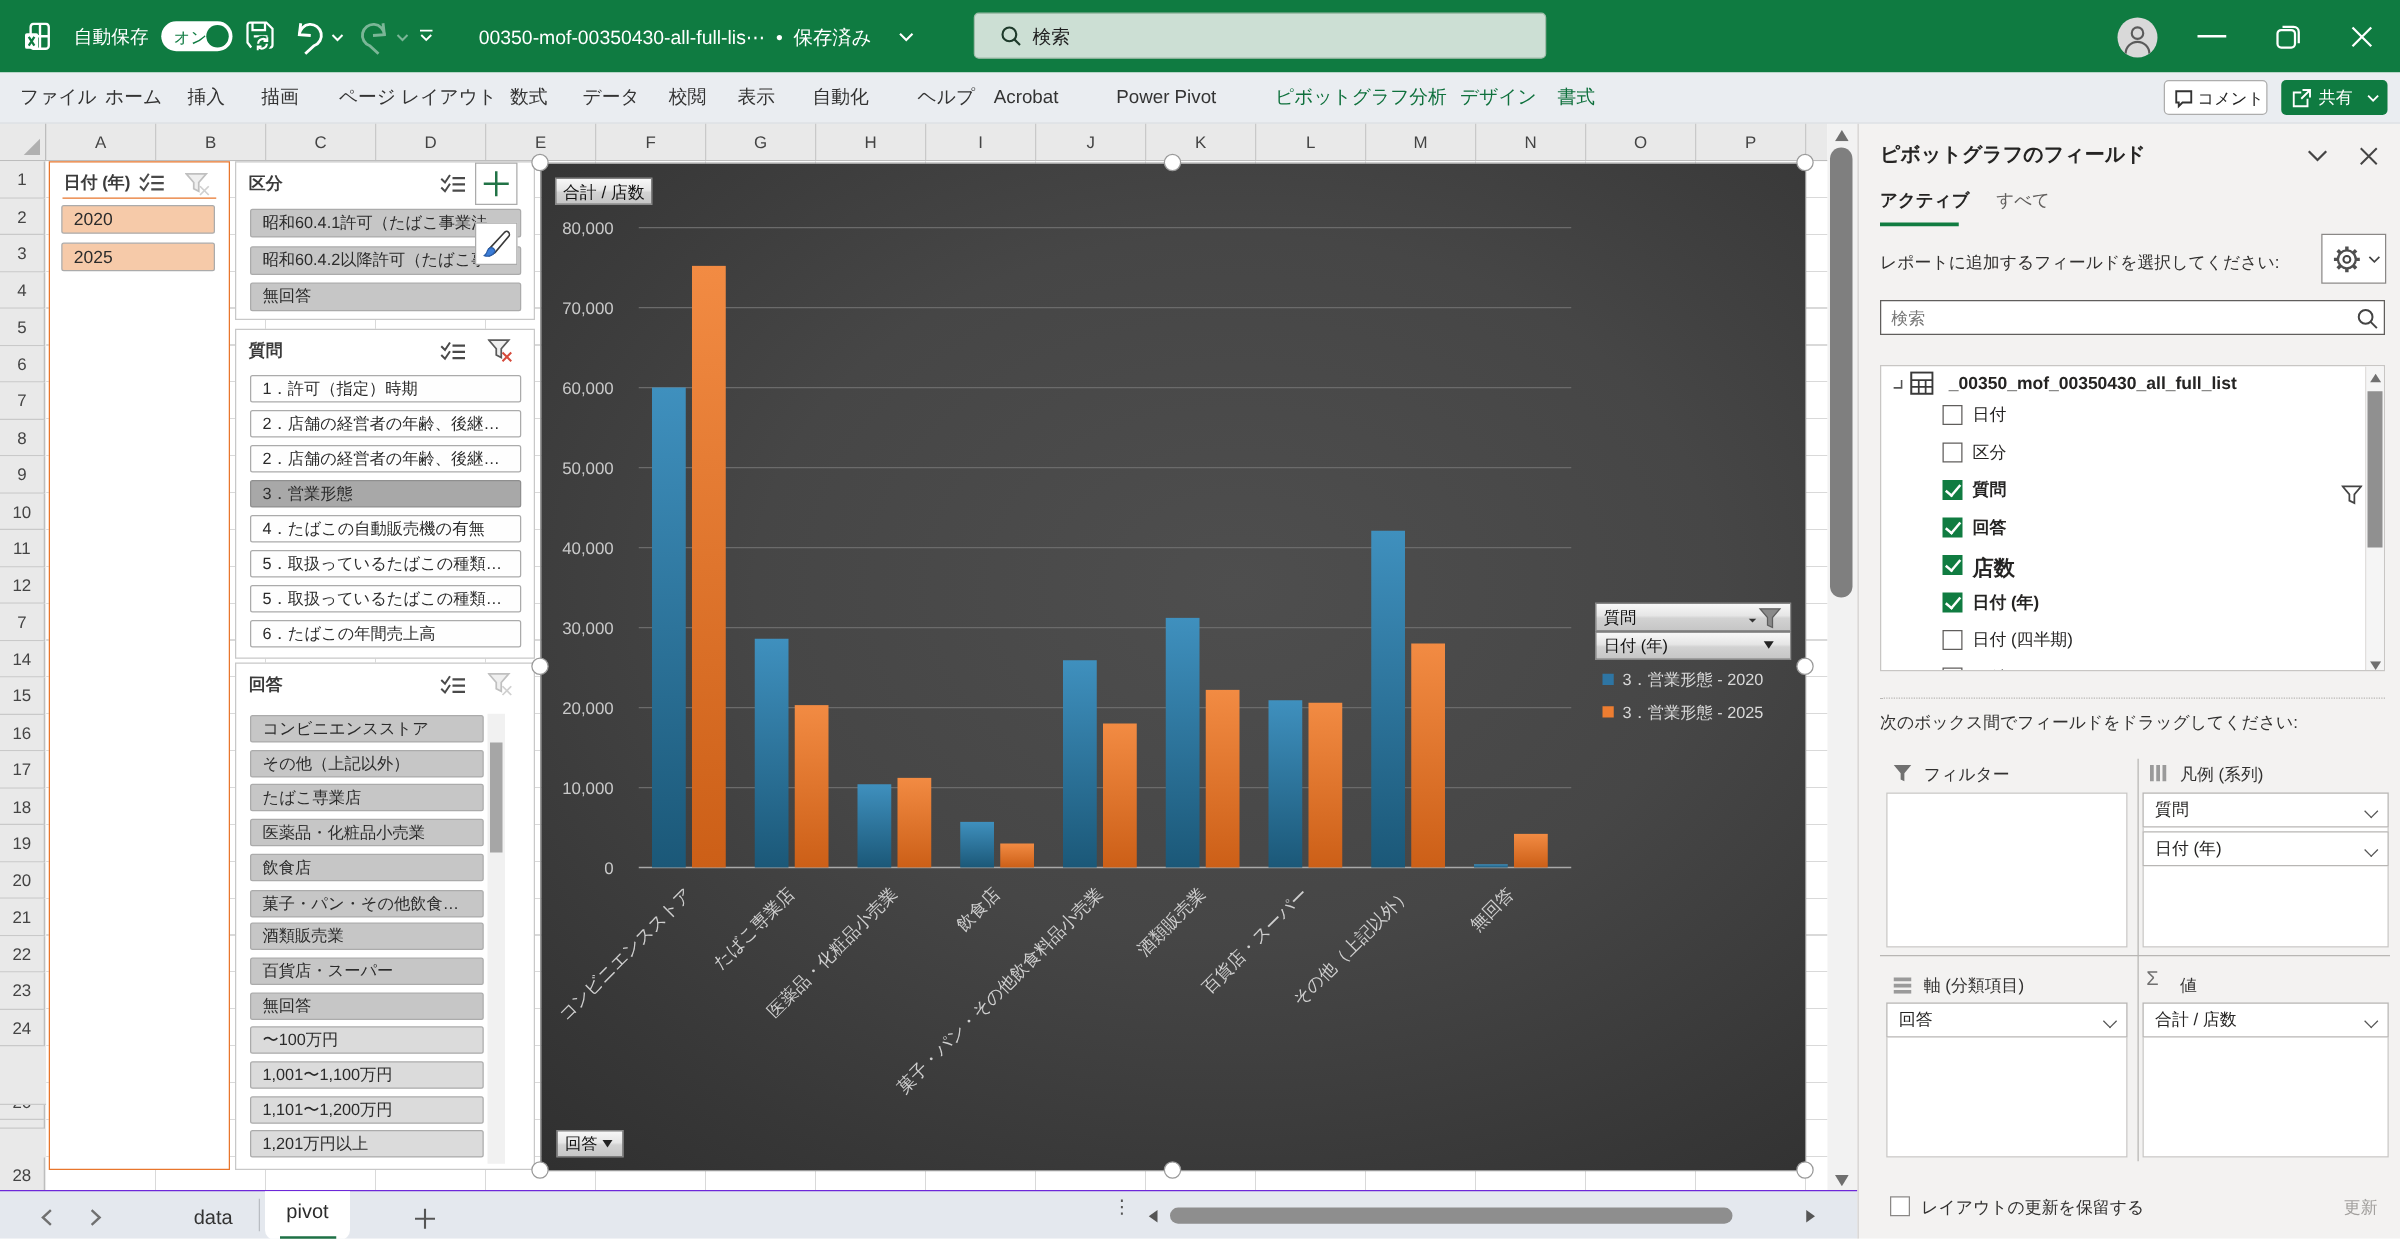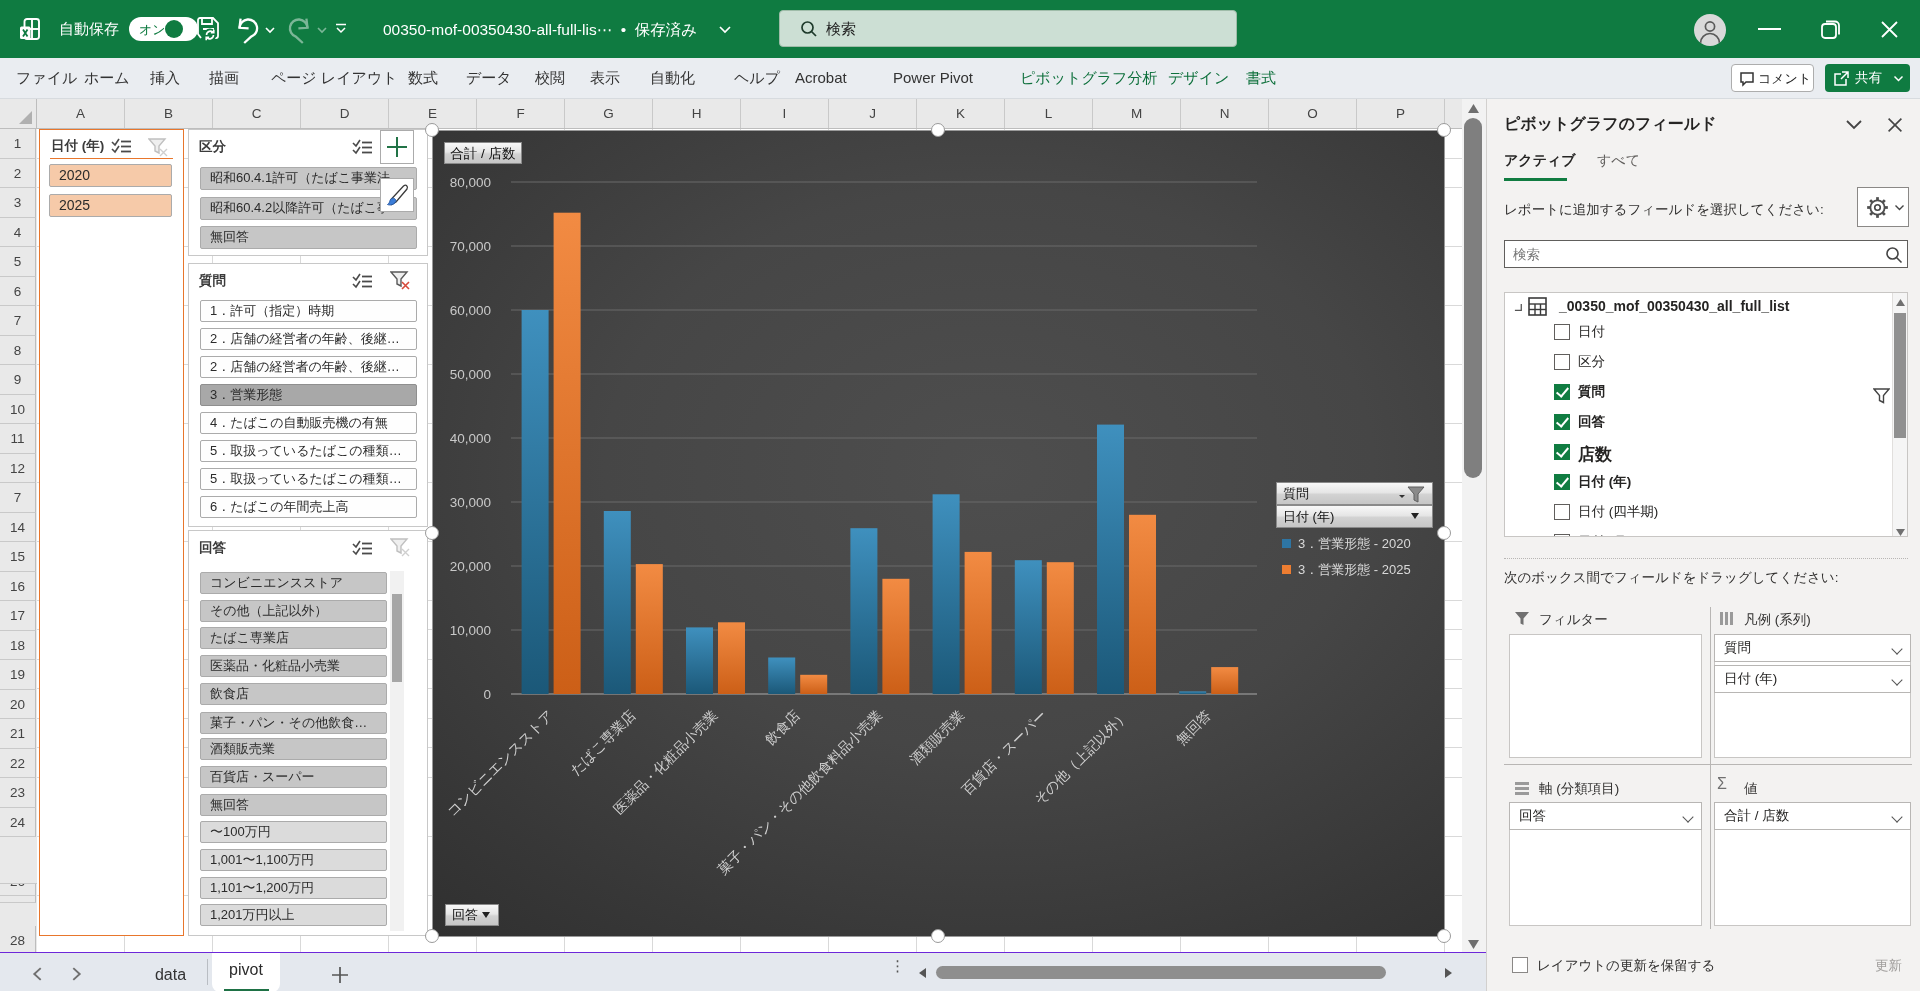--- a/index.html
+++ b/index.html
@@ -44,21 +44,21 @@
 
   <svg class="abs" style="left:20px;top:18px" width="20" height="22" viewBox="0 0 20 22">
     <rect x="4.5" y="1" width="14.5" height="20" rx="2.5" fill="none" stroke="#fff" stroke-width="1.9"></rect>
     <line x1="12" y1="1" x2="12" y2="21" stroke="#fff" stroke-width="1.9"></line>
     <line x1="4.5" y1="11" x2="19" y2="11" stroke="#fff" stroke-width="1.9"></line>
     <rect x="0" y="8.5" width="10.5" height="12.5" rx="1.5" fill="#fff"></rect>
     <path d="M3 11.5 L7.5 18.5 M7.5 11.5 L3 18.5" stroke="#0F7B41" stroke-width="1.8" fill="none"></path>
   </svg>
   <div class="abs tb-txt" style="left:59px;top:20px;">自動保存</div>
 
-  <div class="abs" style="left:129px;top:17px;width:57px;height:24px;background:#fff;border-radius:12px;padding-left:12px;">
+  <div class="abs" style="left:129px;top:17px;width:57px;height:24px;background:#fff;border-radius:12px;">
     <div class="abs" style="left:10px;top:4px;font-size:13px;color:#0F7B41;">オン</div>
     <div class="abs" style="left:36px;top:3px;width:18px;height:18px;border-radius:50%;background:#0F7B41;"></div>
   </div>
 
   <svg class="abs" style="left:196px;top:16px" width="26" height="26" viewBox="0 0 26 26">
     <path d="M2 4 a2 2 0 0 1 2-2 h13 l5 5 v13 a2 2 0 0 1-2 2 h-5 M2 4 v14 l3 4" fill="none" stroke="#fff" stroke-width="1.8"></path>
     <path d="M6 2 v6 h10 v-6 M7 13 h11" fill="none" stroke="#fff" stroke-width="1.8"></path>
     <circle cx="14" cy="19" r="6.5" fill="#0F7B41"></circle>
     <path d="M10.5 19 a4 4 0 0 1 7-2.5 M17.5 19 a4 4 0 0 1 -7 2.5" fill="none" stroke="#fff" stroke-width="1.6"></path>
     <path d="M17.8 13.8 v3 h-3 M10.2 24.2 v-3 h3" fill="none" stroke="#fff" stroke-width="1.6"></path>

